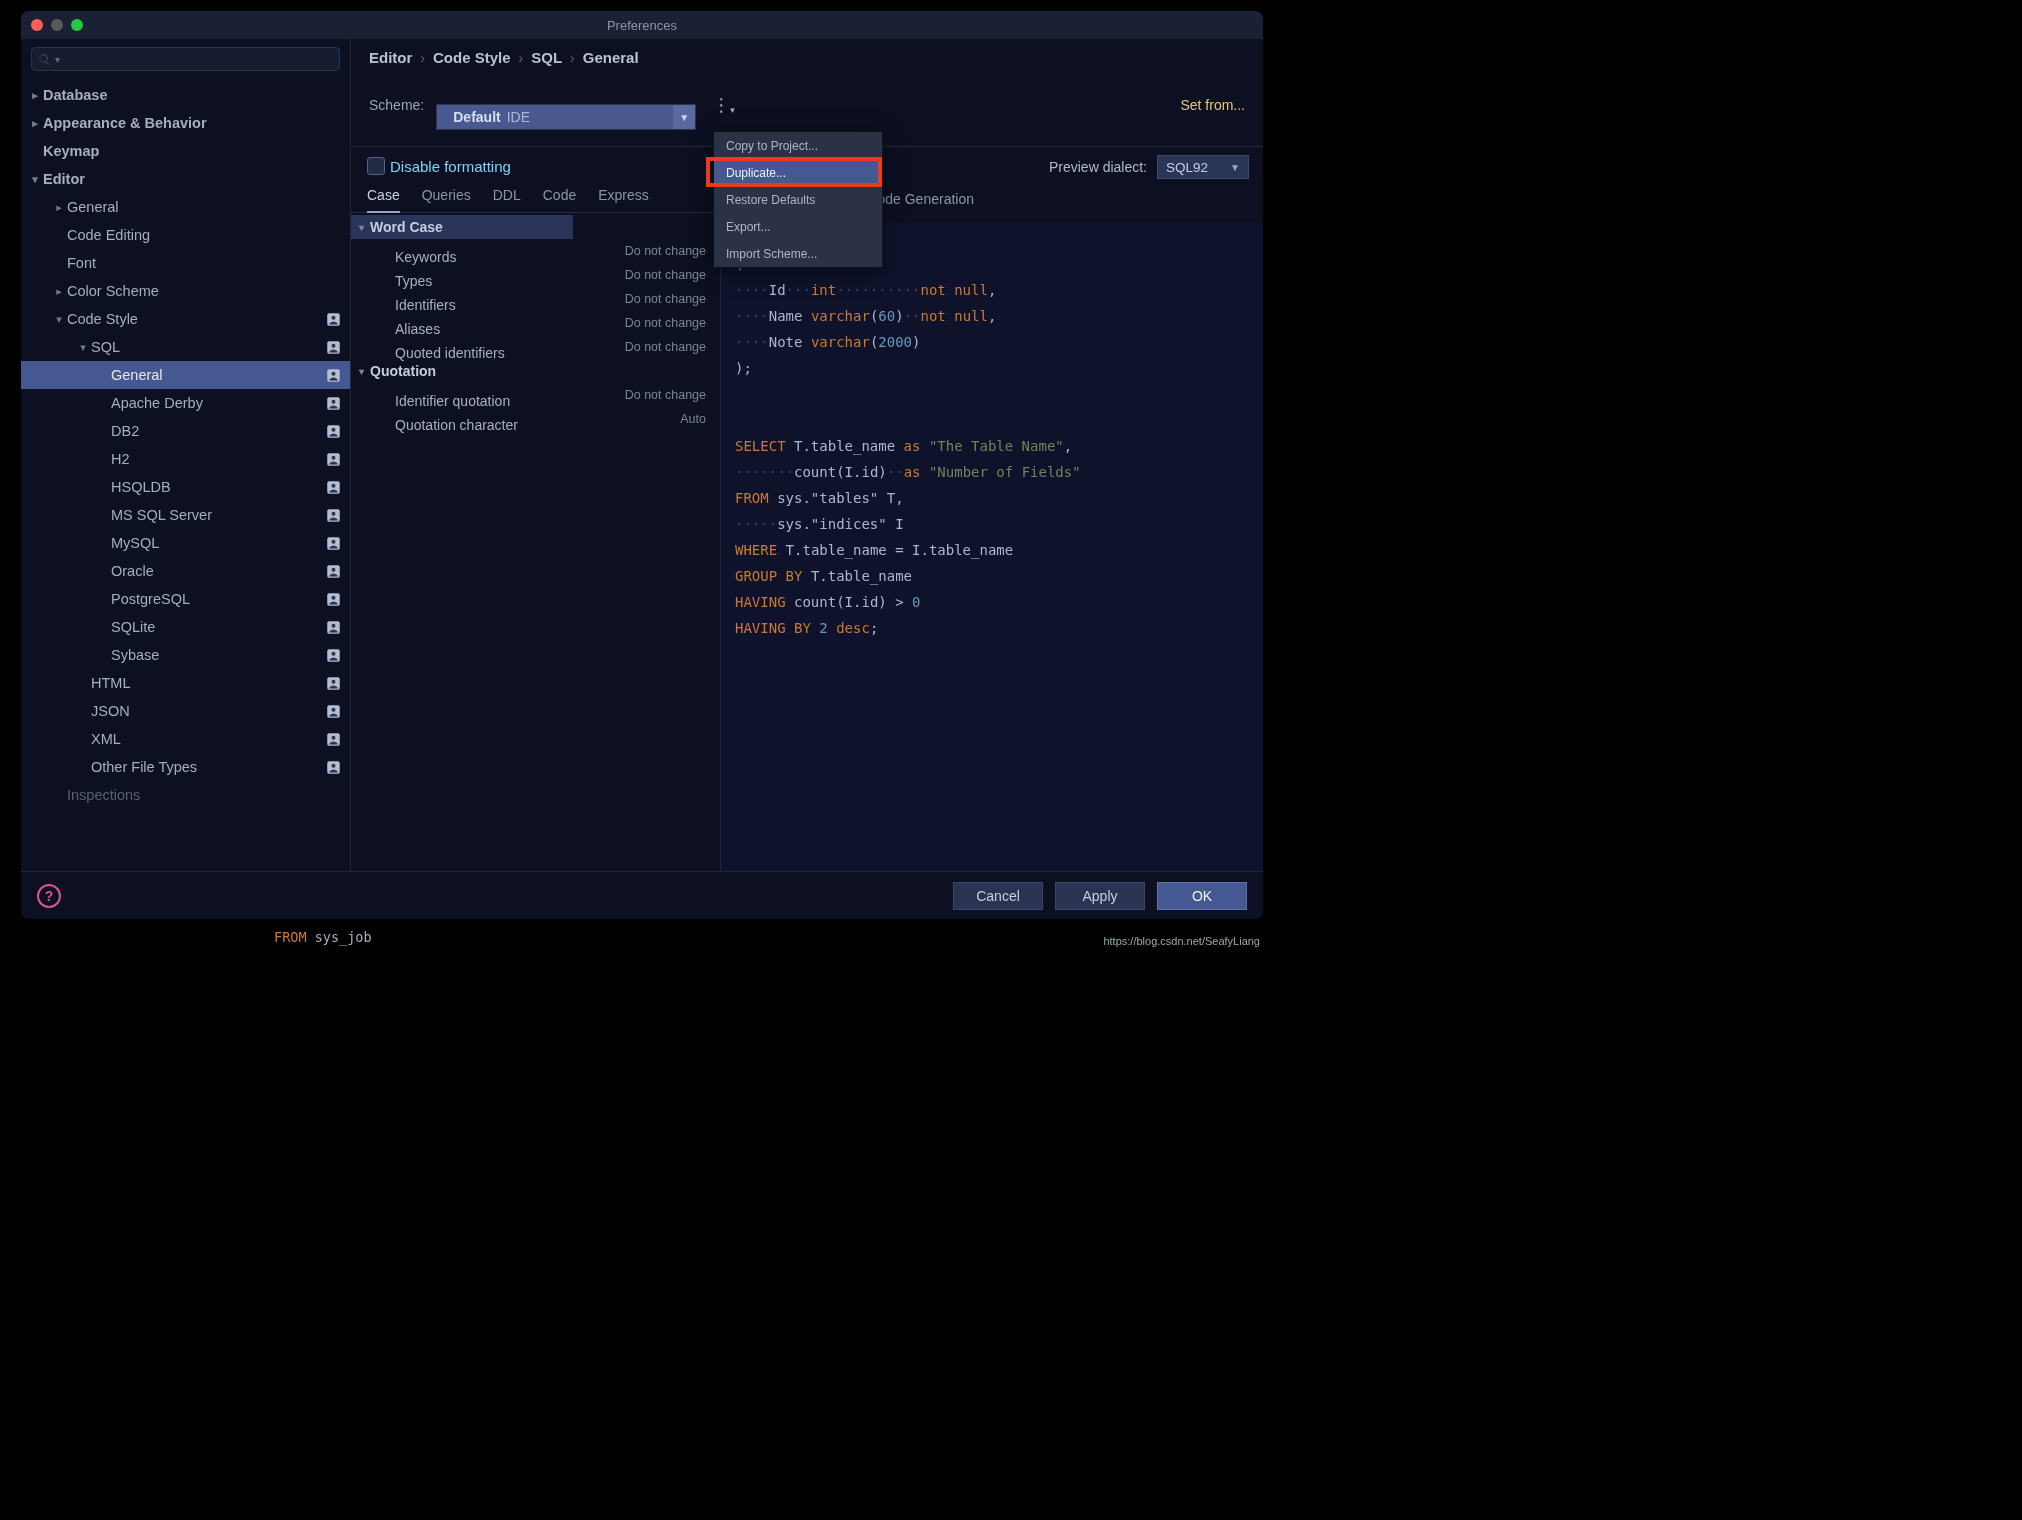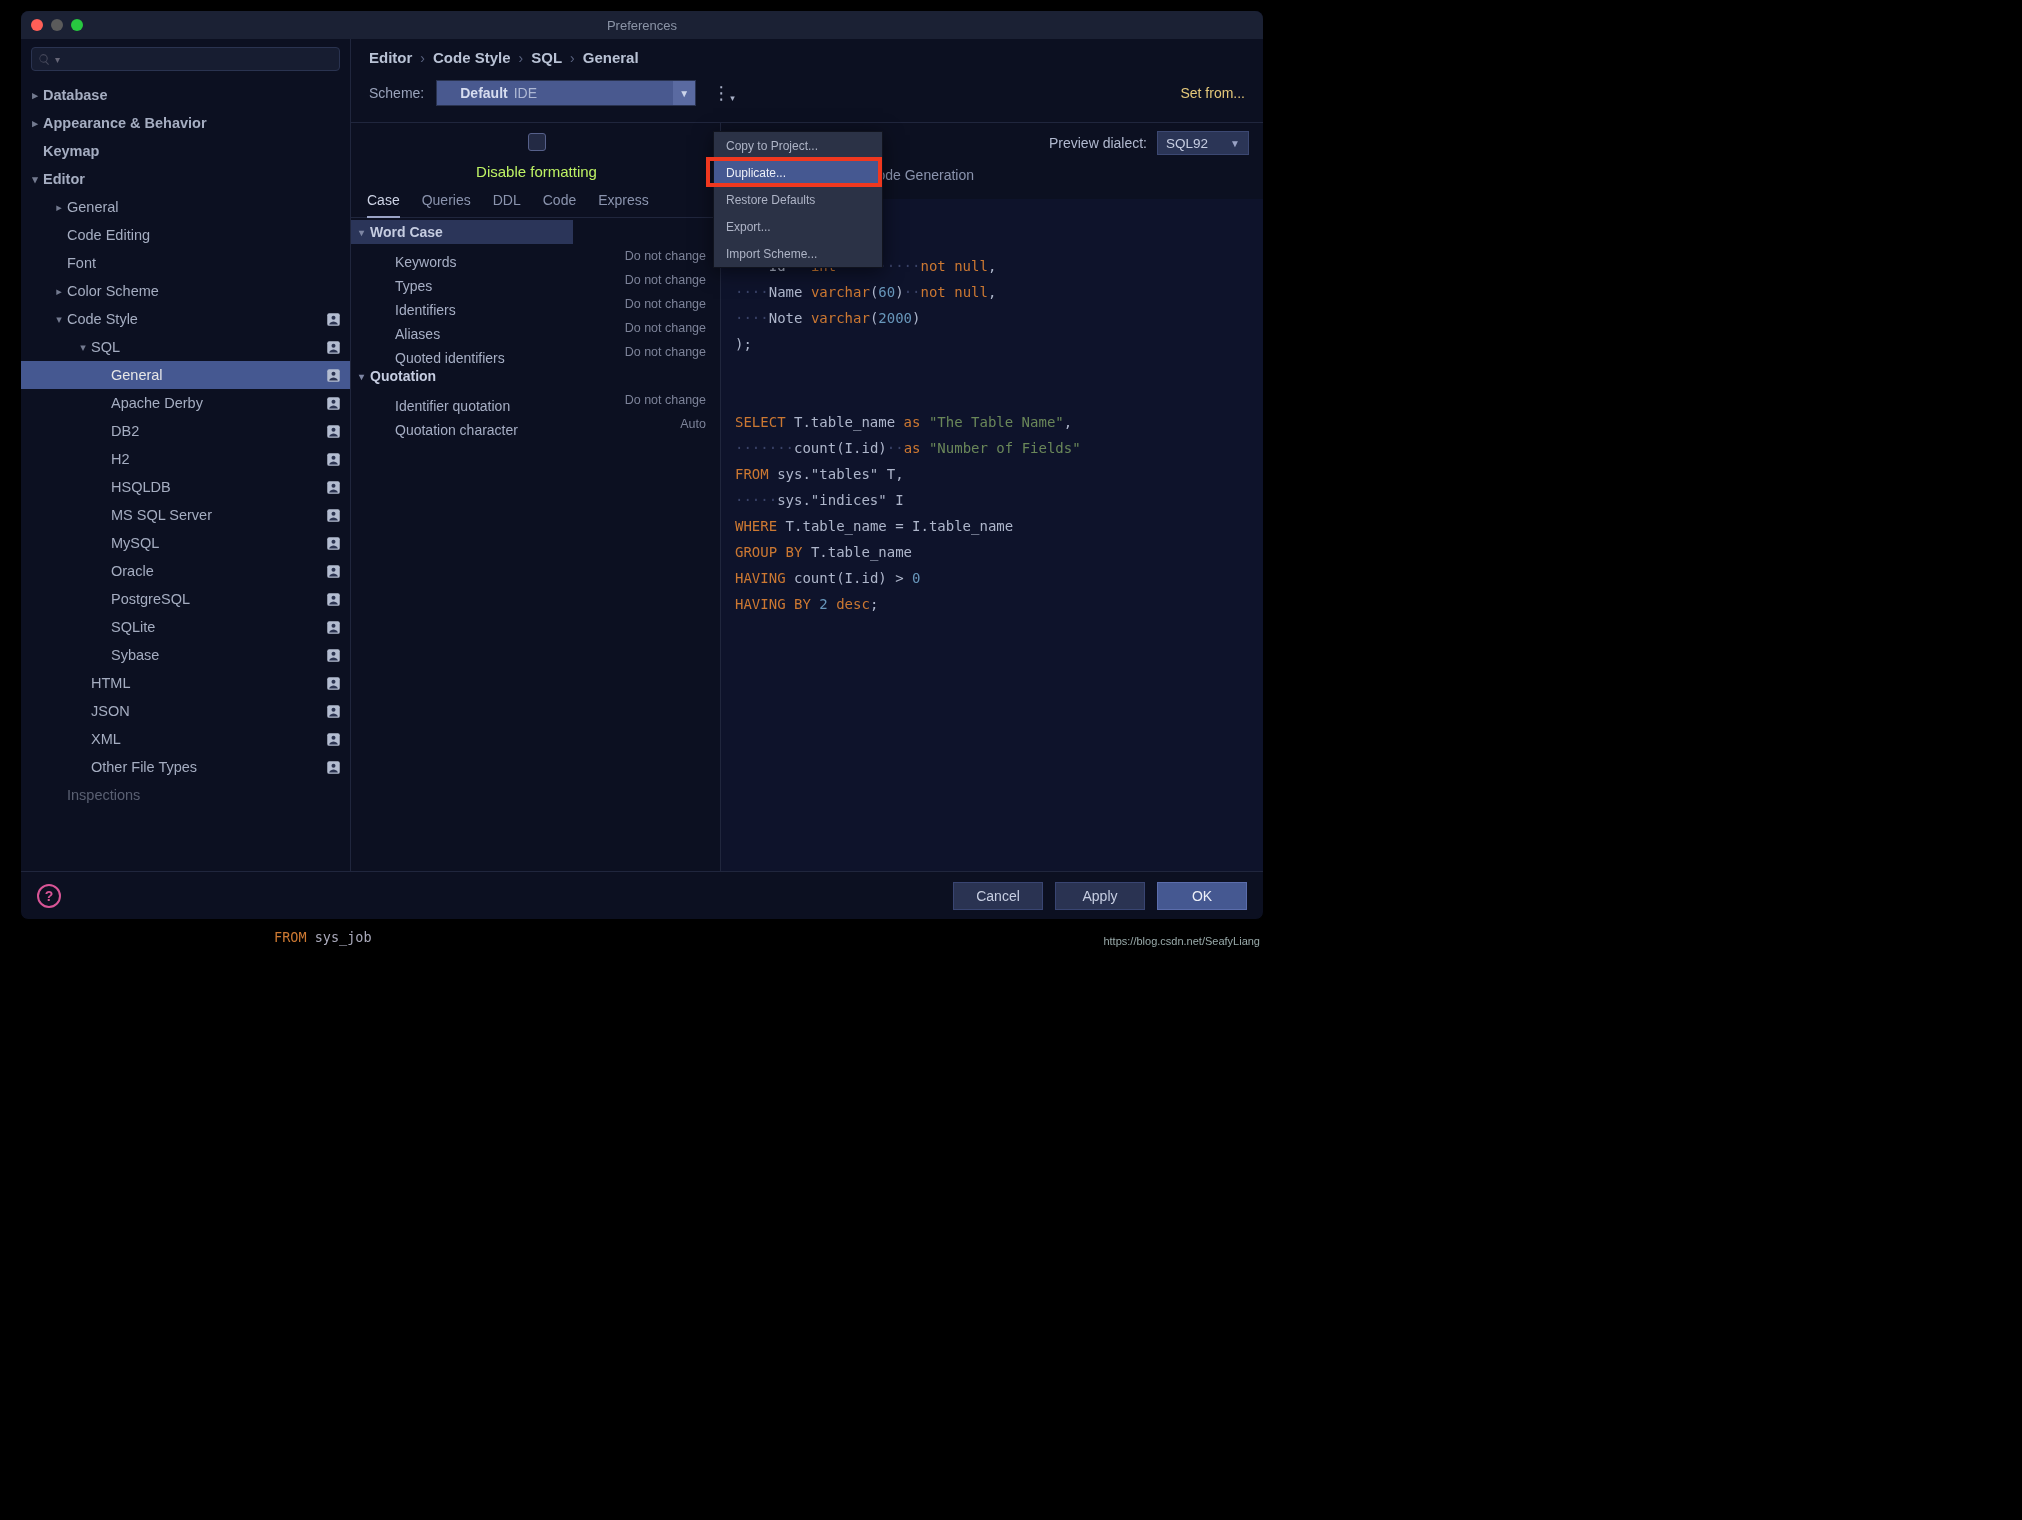--- a/index.html
+++ b/index.html
@@ -113,25 +113,26 @@
   .scheme-row {
     display:flex; align-items:center; gap:12px;
     margin-top: 14px;
   }
   .scheme-row .lbl { color:#9aa3bb; font-size:14px;}
   .scheme-select {
     display:flex; align-items:center;
     background:#49598f;
     border:1px solid #2a3350;
     height:26px; width:260px;
-    padding: 0 23px;
+    padding: 0 16px;
     color:#d7ddf0;
     font-weight:600;
     font-size:14px;
     position:relative;
+    margin-top:24px;
   }
   .scheme-select .tag { color:#aeb8d4; font-weight:400; margin-left:6px;}
   .scheme-select .dd {
     margin-left:auto; background:#5a6aa1; width:22px; height:100%;
     display:flex; align-items:center; justify-content:center;
     position:absolute; right:0; top:0; color:#ccd4ea; font-size:10px;
   }
   .gear-btn { color:#a9b1c8; font-size:18px; line-height:1; padding:0 4px; cursor:pointer; position:relative;}
   .set-from { margin-left:auto; color:#e4c87a; font-size:14px; cursor:pointer;}
 
@@ -141,25 +142,24 @@
     margin-top: 10px;
     position:relative;
   }
   .settings-col {
     width: 370px;
     border-right:1px solid #20263d;
     display:flex; flex-direction:column;
     overflow:hidden;
   }
   .disable-row {
-    display:flex; align-items:center; gap:12px;
+    display:flex; align-items:center; gap:5px;
     padding: 10px 14px 6px 16px;
-    color:#bef264;
+    color:#7dd3fc;
     font-size:15px;
-    flex-direction:column;
   }
   .cb {
     width:18px; height:18px; border:1px solid #56608a;
     background:#232a44; border-radius:3px;
   }
   .tabs-row {
     display:flex; gap:22px; padding: 6px 16px 0 16px;
     border-bottom:1px solid #20263d;
     color:#8b94ae; font-size:14px;
   }

